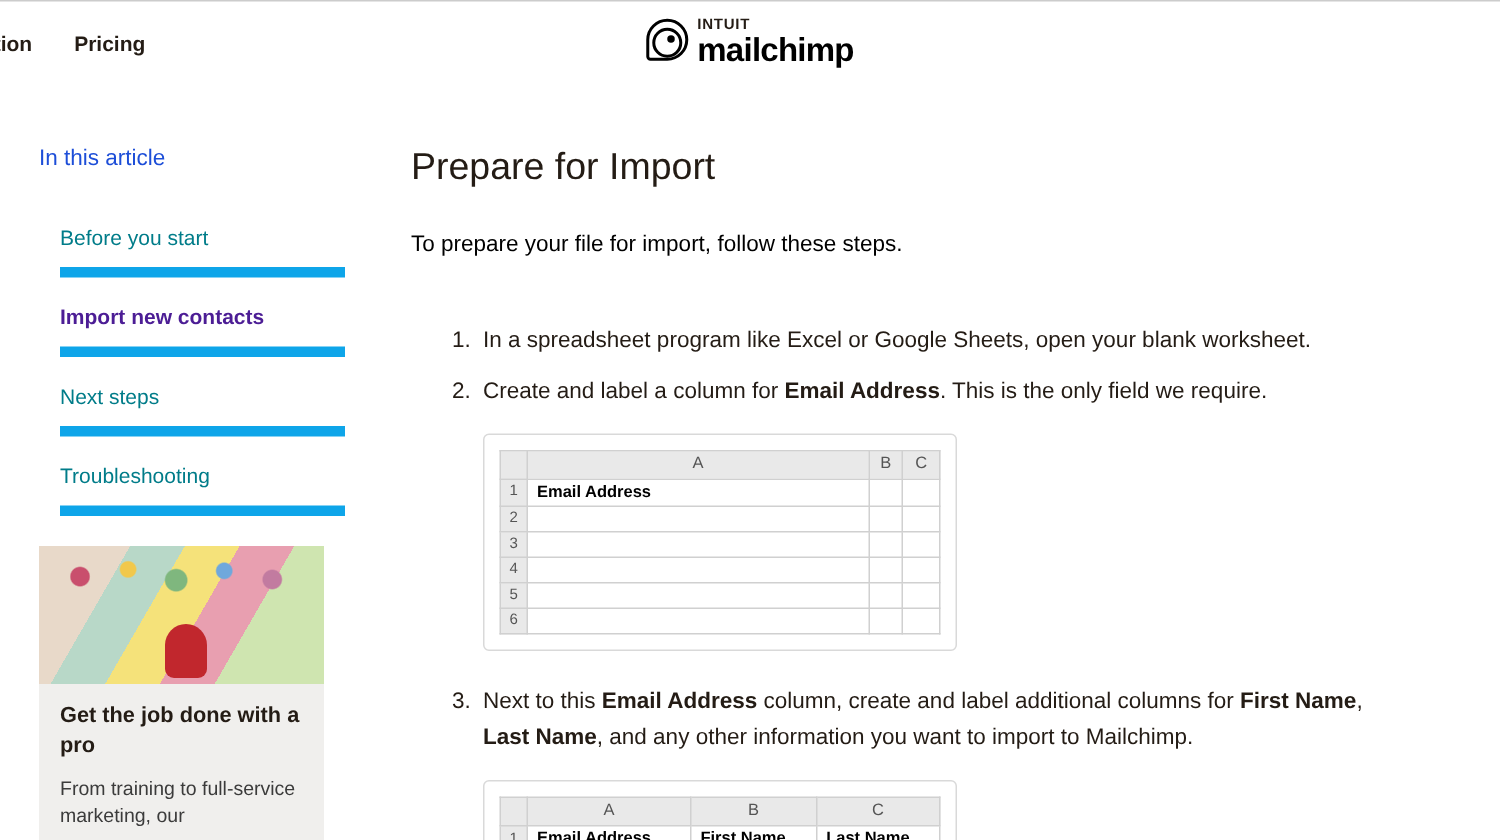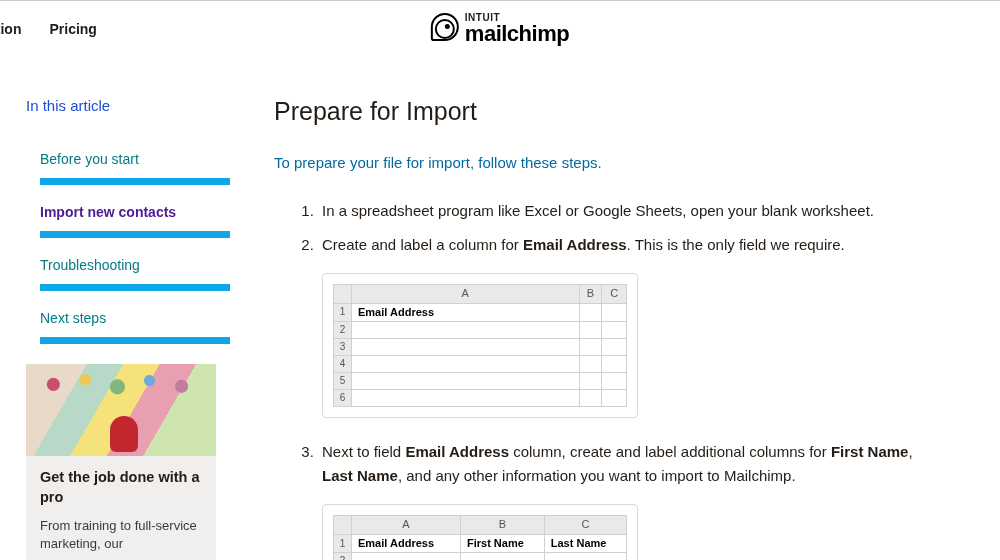--- a/index.html
+++ b/index.html
@@ -162,22 +162,22 @@
     max-width: 700px;
   }
   .content h2 {
     font-family: Liberation Sans, sans-serif;
     font-size: 25px;
     font-weight: 400;
     margin-bottom: 28px;
   }
   .content p.lead {
     font-size: 15px;
-    margin-bottom: 28px;
-    color: #0369a1;
+    margin-bottom: 44px;
+    color: #000000;
   }
   .content ol {
     list-style: decimal;
     padding-left: 44px;
   }
   .content ol > li {
     font-size: 15px;
     line-height: 1.6;
     margin-bottom: 10px;
     padding-left: 4px;
@@ -239,22 +239,22 @@
   </div>
 </div>
 
 <div class="page">
 
   <aside class="sidebar">
     <h4>In this article</h4>
     <ul class="toc">
       <li><a>Before you start</a></li>
       <li class="active"><a>Import new contacts</a></li>
+      <li><a>Next steps</a></li>
       <li><a>Troubleshooting</a></li>
-      <li><a>Next steps</a></li>
     </ul>
     <div class="promo">
       <div class="promo-img"></div>
       <div class="promo-body">
         <h5>Get the job done with a pro</h5>
         <p>From training to full-service marketing, our</p>
       </div>
     </div>
   </aside>
 
@@ -308,21 +308,21 @@
                   <td class="rowhead">6</td>
                   <td></td>
                   <td></td>
                   <td></td>
                 </tr>
           </tbody>
             </table>
         </div>
       </li>
       <li>
-        <span>Next to field </span><strong>Email Address</strong><span> column, create and label additional columns for </span><strong>First Name</strong><span>, </span><strong>Last Name</strong><span>, and any other information you want to import to Mailchimp.</span>
+        <span>Next to this </span><strong>Email Address</strong><span> column, create and label additional columns for </span><strong>First Name</strong><span>, </span><strong>Last Name</strong><span>, and any other information you want to import to Mailchimp.</span>
         <div class="sheet">
           <table>
             <tbody>
                 <tr>
               <th class="corner"></th>
               <th>A</th>
               <th>B</th>
               <th>C</th>
             </tr>
             <tr>

